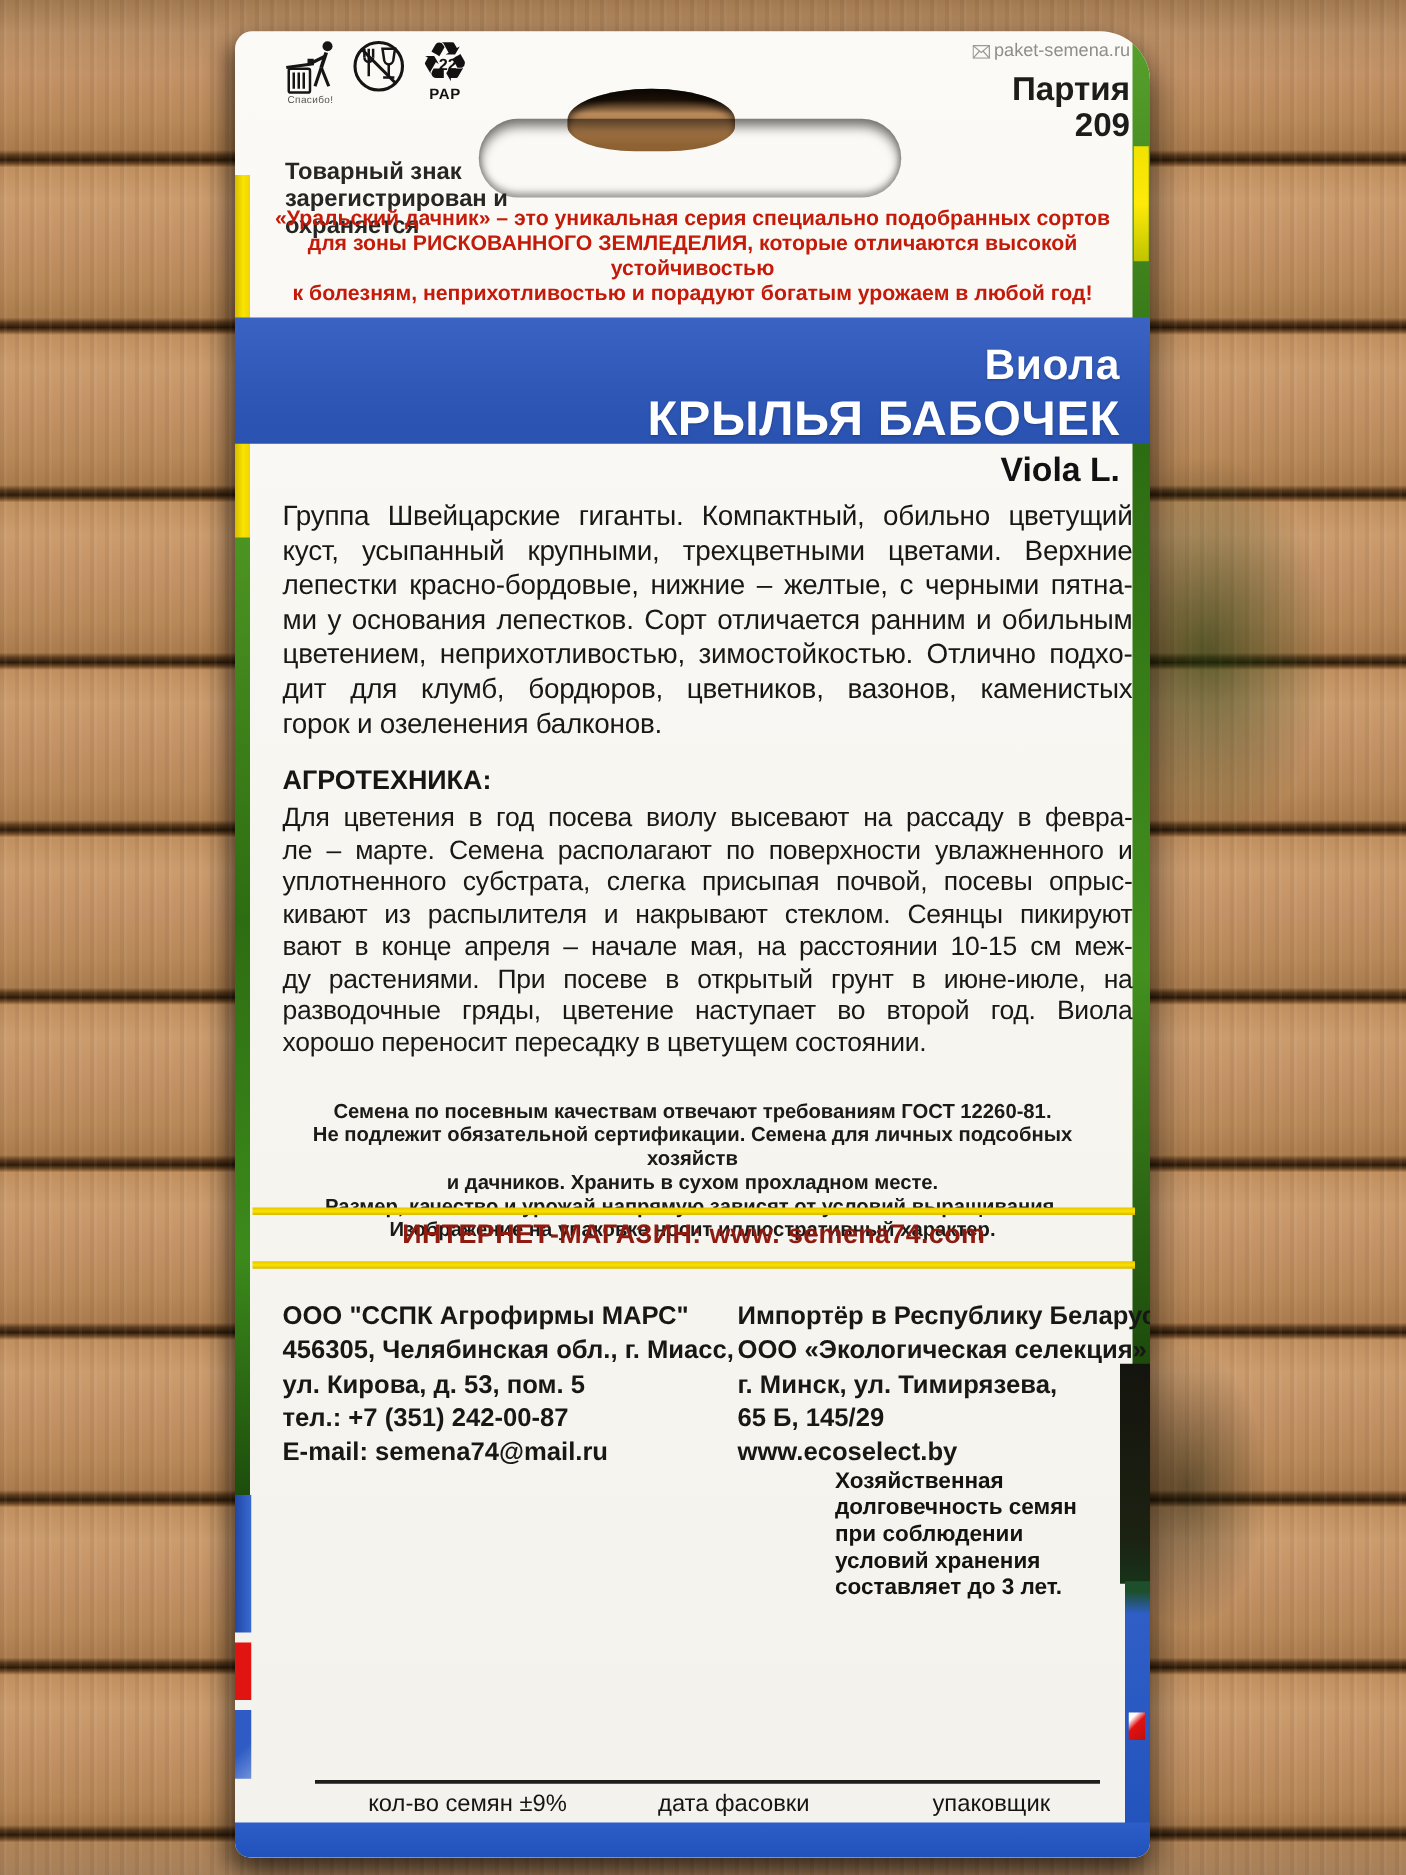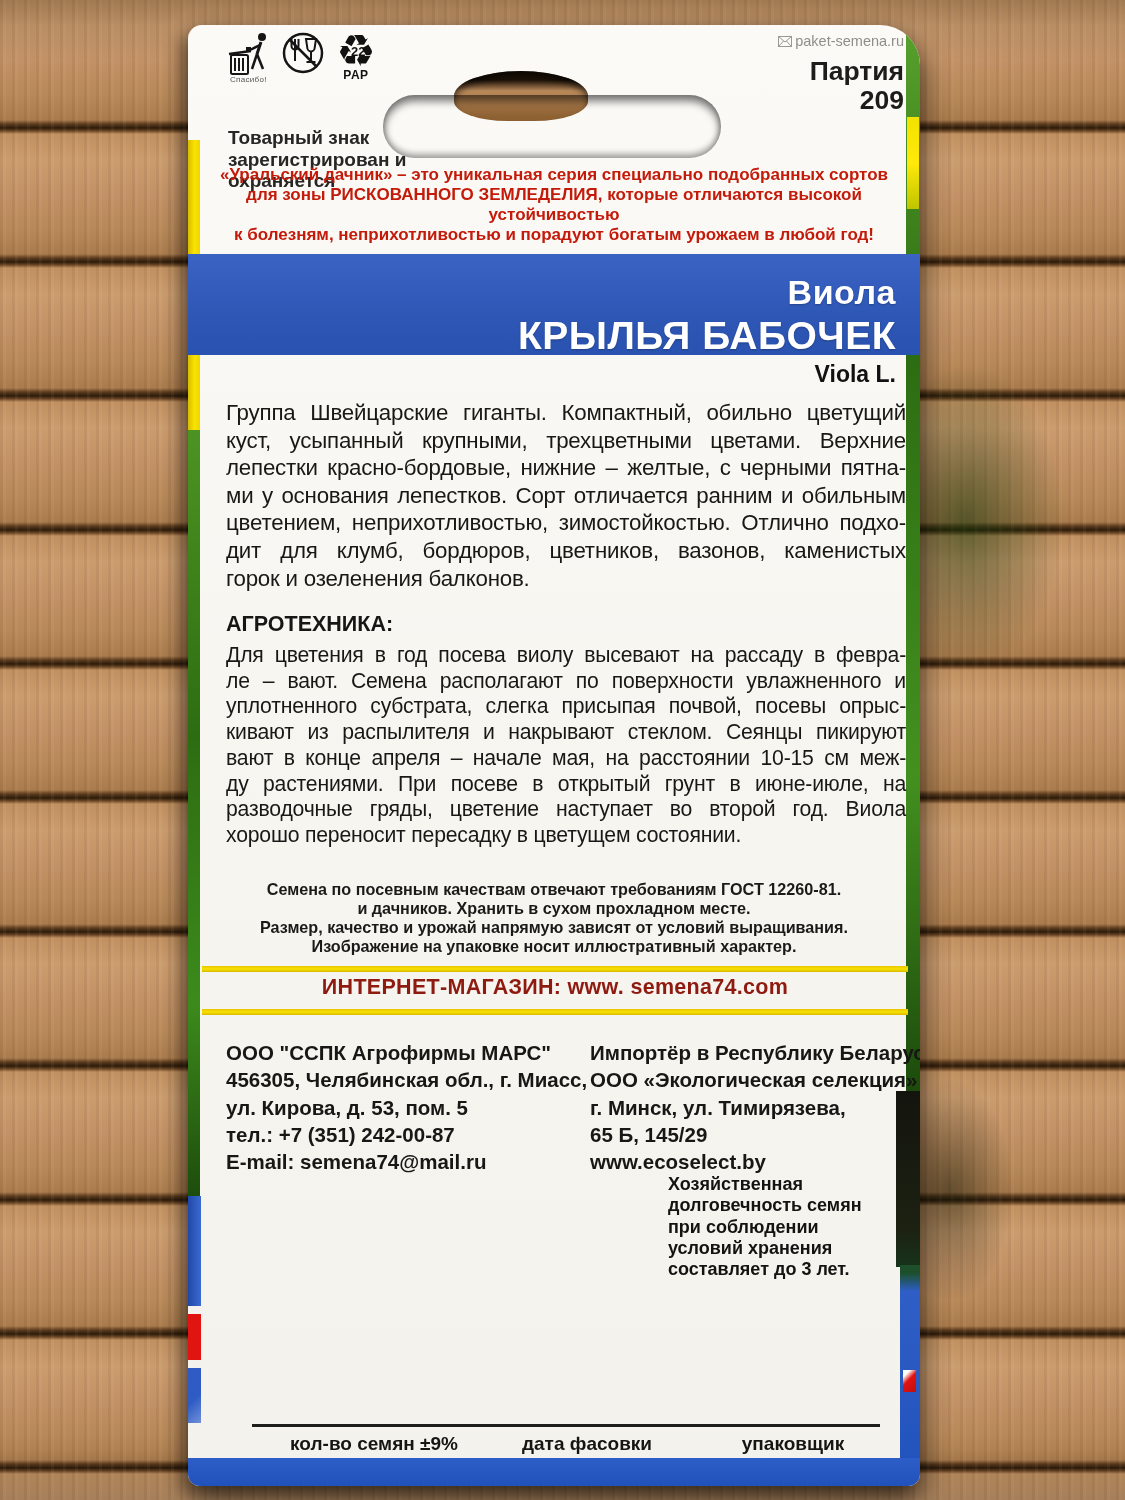--- a/index.html
+++ b/index.html
@@ -68,21 +68,21 @@
   
   .series{left:10px;top:140px;width:712px;text-align:center;
     font-size:17px;line-height:20px;font-weight:bold;color:#c41a0a;}
 
   
   .band{left:0;top:229px;width:732px;height:101px;
     background:linear-gradient(180deg,#3b63c4,#2e57b6 60%,#2a52b0);
     color:#fff;text-align:right;padding-right:24px;box-sizing:border-box;}
   .band .t1{margin-top:19px;font-size:34px;font-weight:bold;letter-spacing:.5px;text-shadow:0 1px 2px rgba(0,0,0,.25);}
   .band .t2{margin-top:2px;font-size:39px;font-weight:bold;letter-spacing:.5px;text-shadow:0 1px 2px rgba(0,0,0,.25);}
-  .latin{right:24px;top:336px;font-size:23px;font-weight:bold;color:#111;}
+  .latin{right:24px;top:336px;font-size:27px;font-weight:bold;color:#111;}
 
   
   .desc{left:38px;top:374px;width:680px;font-size:22.3px;line-height:27.6px;color:#181816;letter-spacing:-.2px;}
   .jline{text-align:justify;text-align-last:justify;white-space:normal;}
   .jlast{text-align-last:left;}
   .agro-h{left:38px;top:587px;font-size:21.5px;font-weight:bold;color:#161614;}
   .agro{left:38px;top:617px;width:680px;font-size:21.2px;line-height:25.7px;color:#181816;letter-spacing:-.2px;}
 
   .cert{left:26px;top:855px;width:680px;text-align:center;font-size:16.2px;line-height:19px;font-weight:bold;color:#1a1a18;}
 
@@ -91,21 +91,21 @@
   .bar2{top:984px;}
   .shop{left:14px;top:950px;width:706px;text-align:center;font-size:21.5px;font-weight:bold;color:#8e1a10;letter-spacing:.3px;}
 
   .col{font-size:20.5px;line-height:27.3px;font-weight:bold;color:#171715;white-space:nowrap;}
   .col-l{left:38px;top:1014px;}
   .col-r{left:402px;top:1014px;}
 
   .longev{left:480px;top:1149px;width:262px;text-align:left;font-size:18px;line-height:21.3px;font-weight:bold;color:#131311;}
 
   .rule{left:64px;top:1399px;width:628px;height:3px;background:#1d1d1b;}
-  .flabel{position:absolute;top:1408px;transform:translateX(-50%);font-size:19px;font-weight:bold;color:#151513;white-space:nowrap;}
+  .flabel{position:absolute;top:1408px;transform:translateX(-50%);font-size:19px;font-weight:normal;color:#151513;white-space:nowrap;}
   .bottom-band{left:0;bottom:0;width:732px;height:28px;background:linear-gradient(180deg,#2d5dc8,#2151ba);}
 
   svg{display:block;}
 </style>
 </head>
 <body>
 
 <div id="stage">
   <div class="wood"></div>
   <div class="wood-shade"></div>
@@ -206,31 +206,32 @@
       <div class="jline">лепестки красно-бордовые, нижние – желтые, с черными пятна-</div>
       <div class="jline">ми у основания лепестков. Сорт отличается ранним и обильным</div>
       <div class="jline">цветением, неприхотливостью, зимостойкостью. Отлично подхо-</div>
       <div class="jline">дит для клумб, бордюров, цветников, вазонов, каменистых</div>
       <div class="jline jlast">горок и озеленения балконов.</div>
     </div>
 
     <div class="abs agro-h">АГРОТЕХНИКА:</div>
     <div class="abs agro">
       <div class="jline">Для цветения в год посева виолу высевают на рассаду в февра-</div>
-      <div class="jline">ле – вают. Семена располагают по поверхности увлажненного и</div>
+      <div class="jline">ле – марте. Семена располагают по поверхности увлажненного и</div>
       <div class="jline">уплотненного субстрата, слегка присыпая почвой, посевы опрыс-</div>
       <div class="jline">кивают из распылителя и накрывают стеклом. Сеянцы пикируют</div>
       <div class="jline">вают в конце апреля – начале мая, на расстоянии 10-15 см меж-</div>
       <div class="jline">ду растениями. При посеве в открытый грунт в июне-июле, на</div>
       <div class="jline">разводочные гряды, цветение наступает во второй год. Виола</div>
       <div class="jline jlast">хорошо переносит пересадку в цветущем состоянии.</div>
     </div>
 
     <div class="abs cert">
       <div>Семена по посевным качествам отвечают требованиям ГОСТ 12260-81.</div>
+      <div>Не подлежит обязательной сертификации. Семена для личных подсобных хозяйств</div>
       <div>и дачников. Хранить в сухом прохладном месте.</div>
       <div>Размер, качество и урожай напрямую зависят от условий выращивания.</div>
       <div>Изображение на упаковке носит иллюстративный характер.</div>
     </div>
 
     <div class="abs bar bar1"></div>
     <div class="abs shop">ИНТЕРНЕТ-МАГАЗИН: www. semena74.com</div>
     <div class="abs bar bar2"></div>
 
     <div class="abs col col-l">

